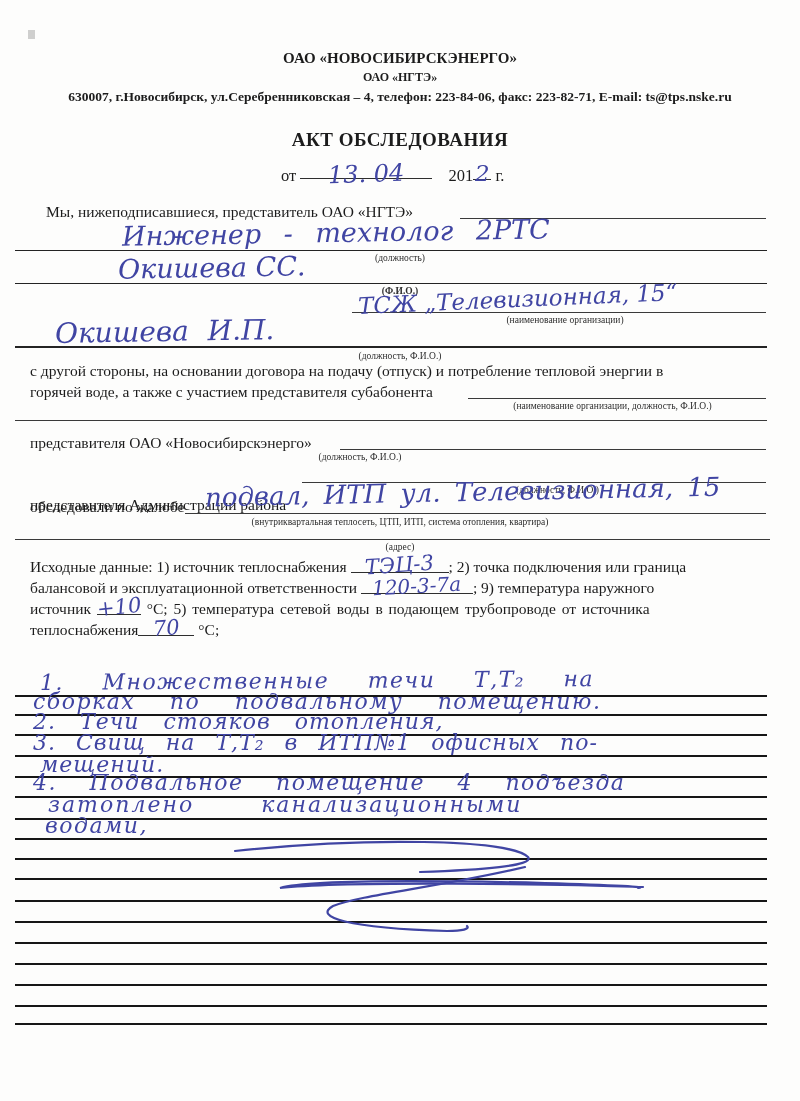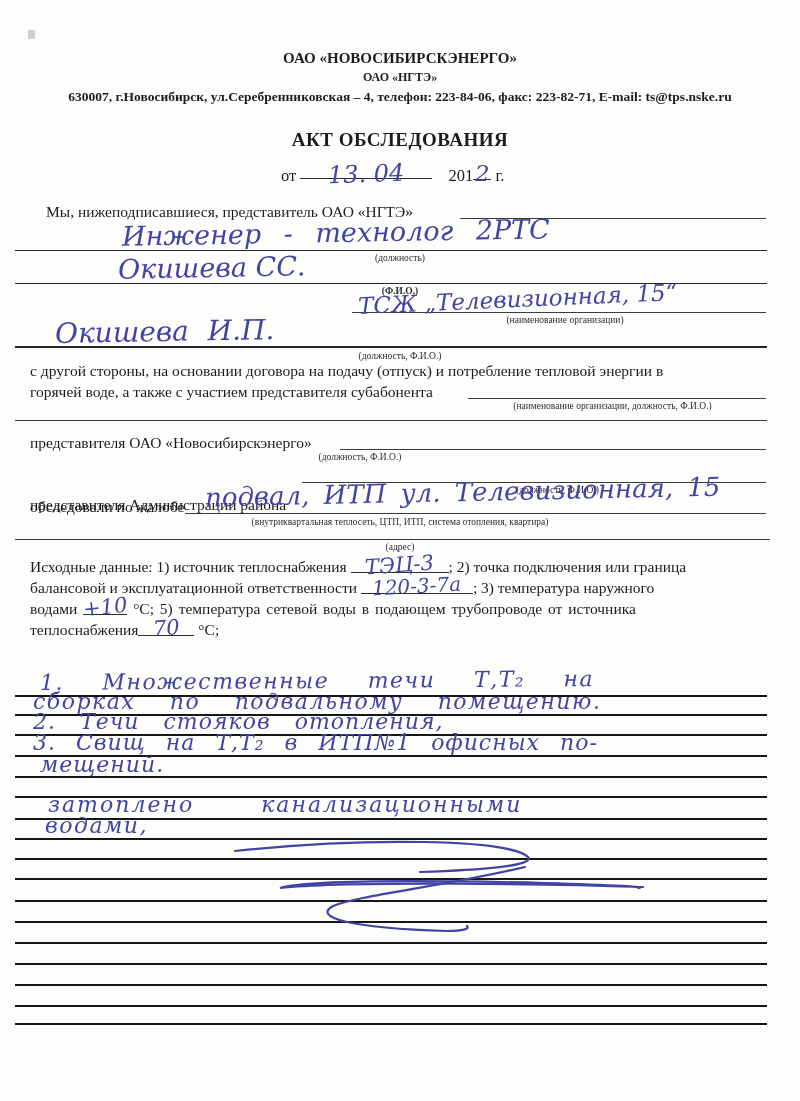--- a/index.html
+++ b/index.html
@@ -79,24 +79,24 @@
   <div class="c hw" style="left:205px;top:477px;font-size:26px;word-spacing:6px;transform:rotate(-1.2deg);">подвал, ИТП ул. Телевизионная, 15</div>
   <div class="center cap" style="top:517px;">(внутриквартальная теплосеть, ЦТП, ИТП, система отопления, квартира)</div>
 
   <div class="fl thin" style="left:15px;top:539px;width:755px;"></div>
   <div class="center cap" style="top:542px;">(адрес)</div>
 
   <div class="c pl" style="left:30px;top:556px;">
     <span>Исходные данные: 1) источник теплоснабжения </span><span class="blank" style="width:98px;"><span class="hw" style="font-size:21px;transform:translateY(-3px) rotate(-4deg);">ТЭЦ-3</span></span><span>; 2) точка подключения или граница</span>
   </div>
   <div class="c pl" style="left:30px;top:577px;">
-    <span>балансовой и эксплуатационной ответственности </span><span class="blank" style="width:112px;"><span class="hw" style="font-size:20px;transform:translateY(-3px) rotate(-3deg);">120-3-7а</span></span><span>;  3) температура наружного</span>
+    <span>балансовой и эксплуатационной ответственности </span><span class="blank" style="width:112px;"><span class="hw" style="font-size:20px;transform:translateY(-3px) rotate(-3deg);">120-3-7а</span></span><span>;  9) температура наружного</span>
   </div>
   <div class="c pl" style="left:30px;top:598px;word-spacing:2px;">
-    <span>водами </span><span class="blank" style="width:44px;"><span class="hw" style="font-size:21px;transform:translateY(-3px) rotate(-6deg);">+10</span></span><span> °С; 5) температура сетевой воды в   подающем трубопроводе от источника</span>
+    <span>источник </span><span class="blank" style="width:44px;"><span class="hw" style="font-size:21px;transform:translateY(-3px) rotate(-6deg);">+10</span></span><span> °С; 5) температура сетевой воды в   подающем трубопроводе от источника</span>
   </div>
   <div class="c pl" style="left:30px;top:619px;">
     <span>теплоснабжения</span><span class="blank" style="width:56px;"><span class="hw" style="font-size:21px;transform:translateY(-3px) rotate(-4deg);">70</span></span><span> °С;</span>
   </div>
 
 
   <div id="rules">
       <div class="rule" style="top: 695px;"></div>
       <div class="rule" style="top: 714px;"></div>
       <div class="rule" style="top: 734px;"></div>
@@ -114,20 +114,21 @@
       <div class="rule" style="top: 984px;"></div>
       <div class="rule" style="top: 1005px;"></div>
       <div class="rule" style="top: 1023px;"></div>
     </div>
 
   <div class="fr hw" style="left:40px;top:668px;word-spacing:30px;letter-spacing:1.5px;transform:rotate(-.4deg);">1.  Множественные  течи  Т,Т₂  на</div>
   <div class="fr hw" style="left:33px;top:689px;word-spacing:26px;letter-spacing:1.5px;">сборках  по  подвальному  помещению.</div>
   <div class="fr hw" style="left:33px;top:709px;word-spacing:16px;letter-spacing:1px;">2.  Течи  стояков  отопления,</div>
   <div class="fr hw" style="left:33px;top:730px;word-spacing:12px;letter-spacing:1px;">3.  Свищ  на  Т,Т₂  в ИТП№1 офисных  по-</div>
   <div class="fr hw" style="left:40px;top:752px;letter-spacing:1px;">мещений.</div>
+  <div class="fr hw" style="left:33px;top:770px;word-spacing:24px;letter-spacing:1.5px;">4.  Подвальное  помещение  4 подъезда</div>
   <div class="fr hw" style="left:48px;top:792px;word-spacing:58px;letter-spacing:2px;">затоплено  канализационными</div>
   <div class="fr hw" style="left:45px;top:813px;letter-spacing:1.5px;">водами,</div>
 
   <div class="c" style="left:225px;top:835px;">
     <svg width="440" height="110" viewBox="0 0 440 110">
       <g fill="none" stroke="#4045a3" stroke-width="2.2" stroke-linecap="round">
         <path d="M 10,16 C 140,2 285,4 303,22 C 310,31 255,35 195,37"></path>
         <path d="M 418,52 C 330,49 120,46 55,53 C 75,47 150,44 320,48 C 390,50 425,52 413,53"></path>
         <path d="M 300,32 C 215,52 135,60 108,71 C 88,82 122,93 222,96 C 238,96 245,94 242,91"></path>
       </g>

